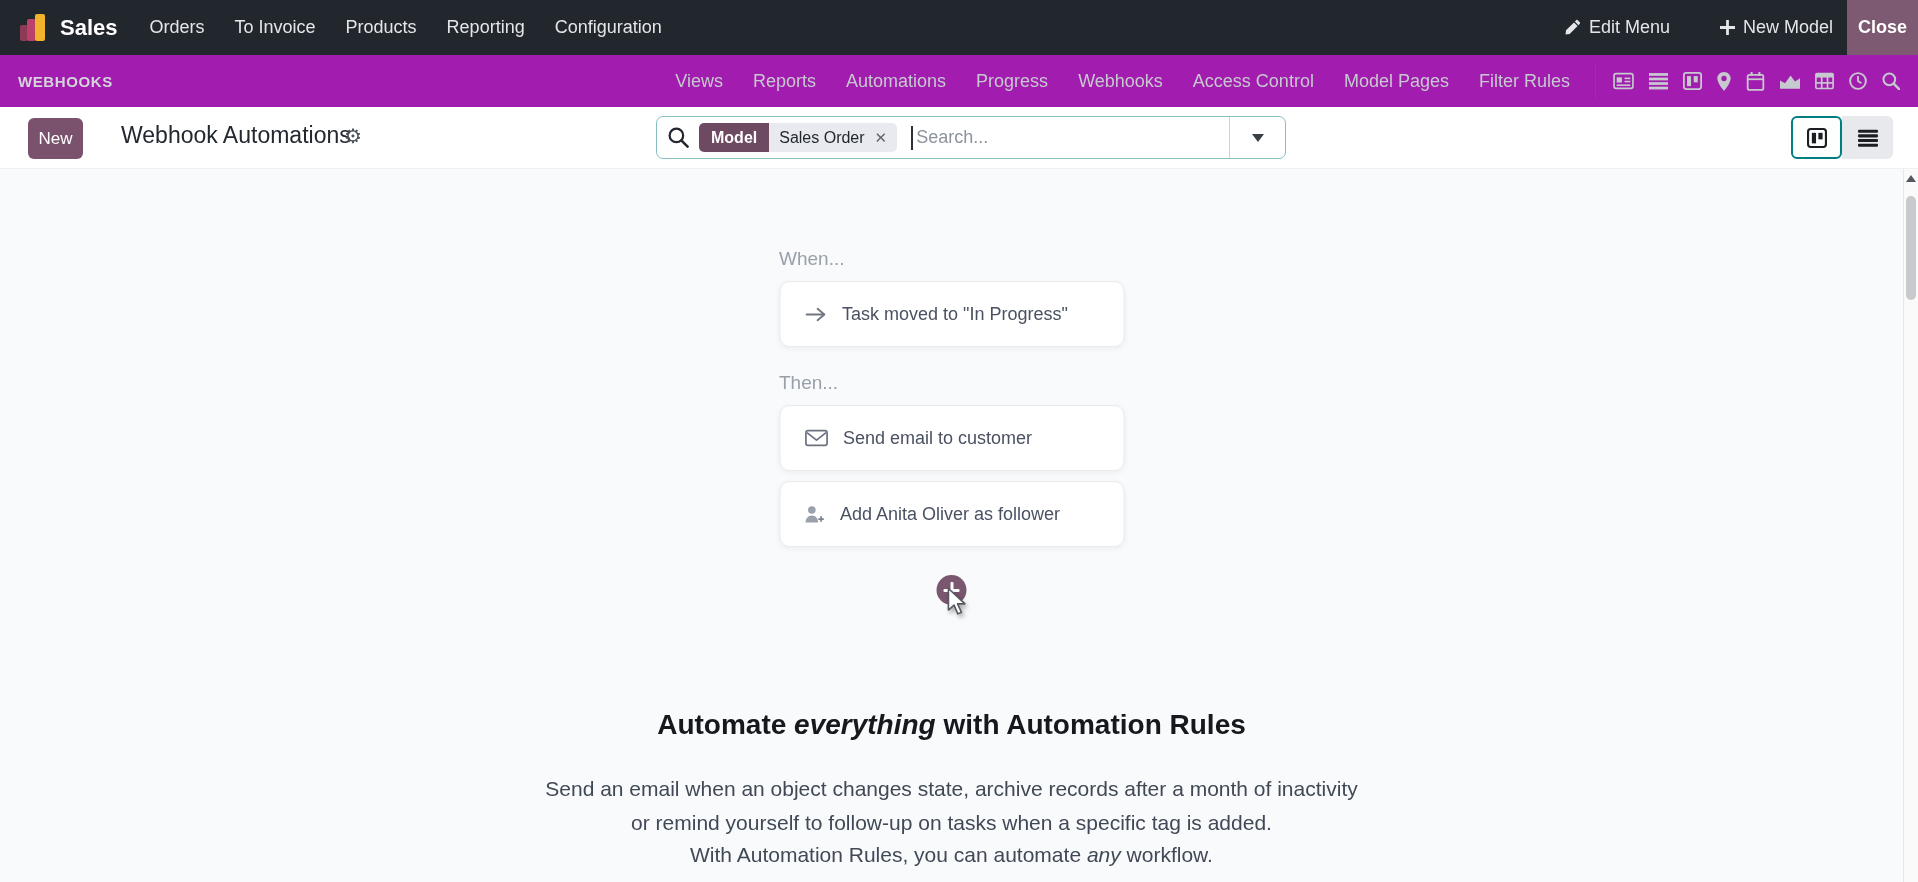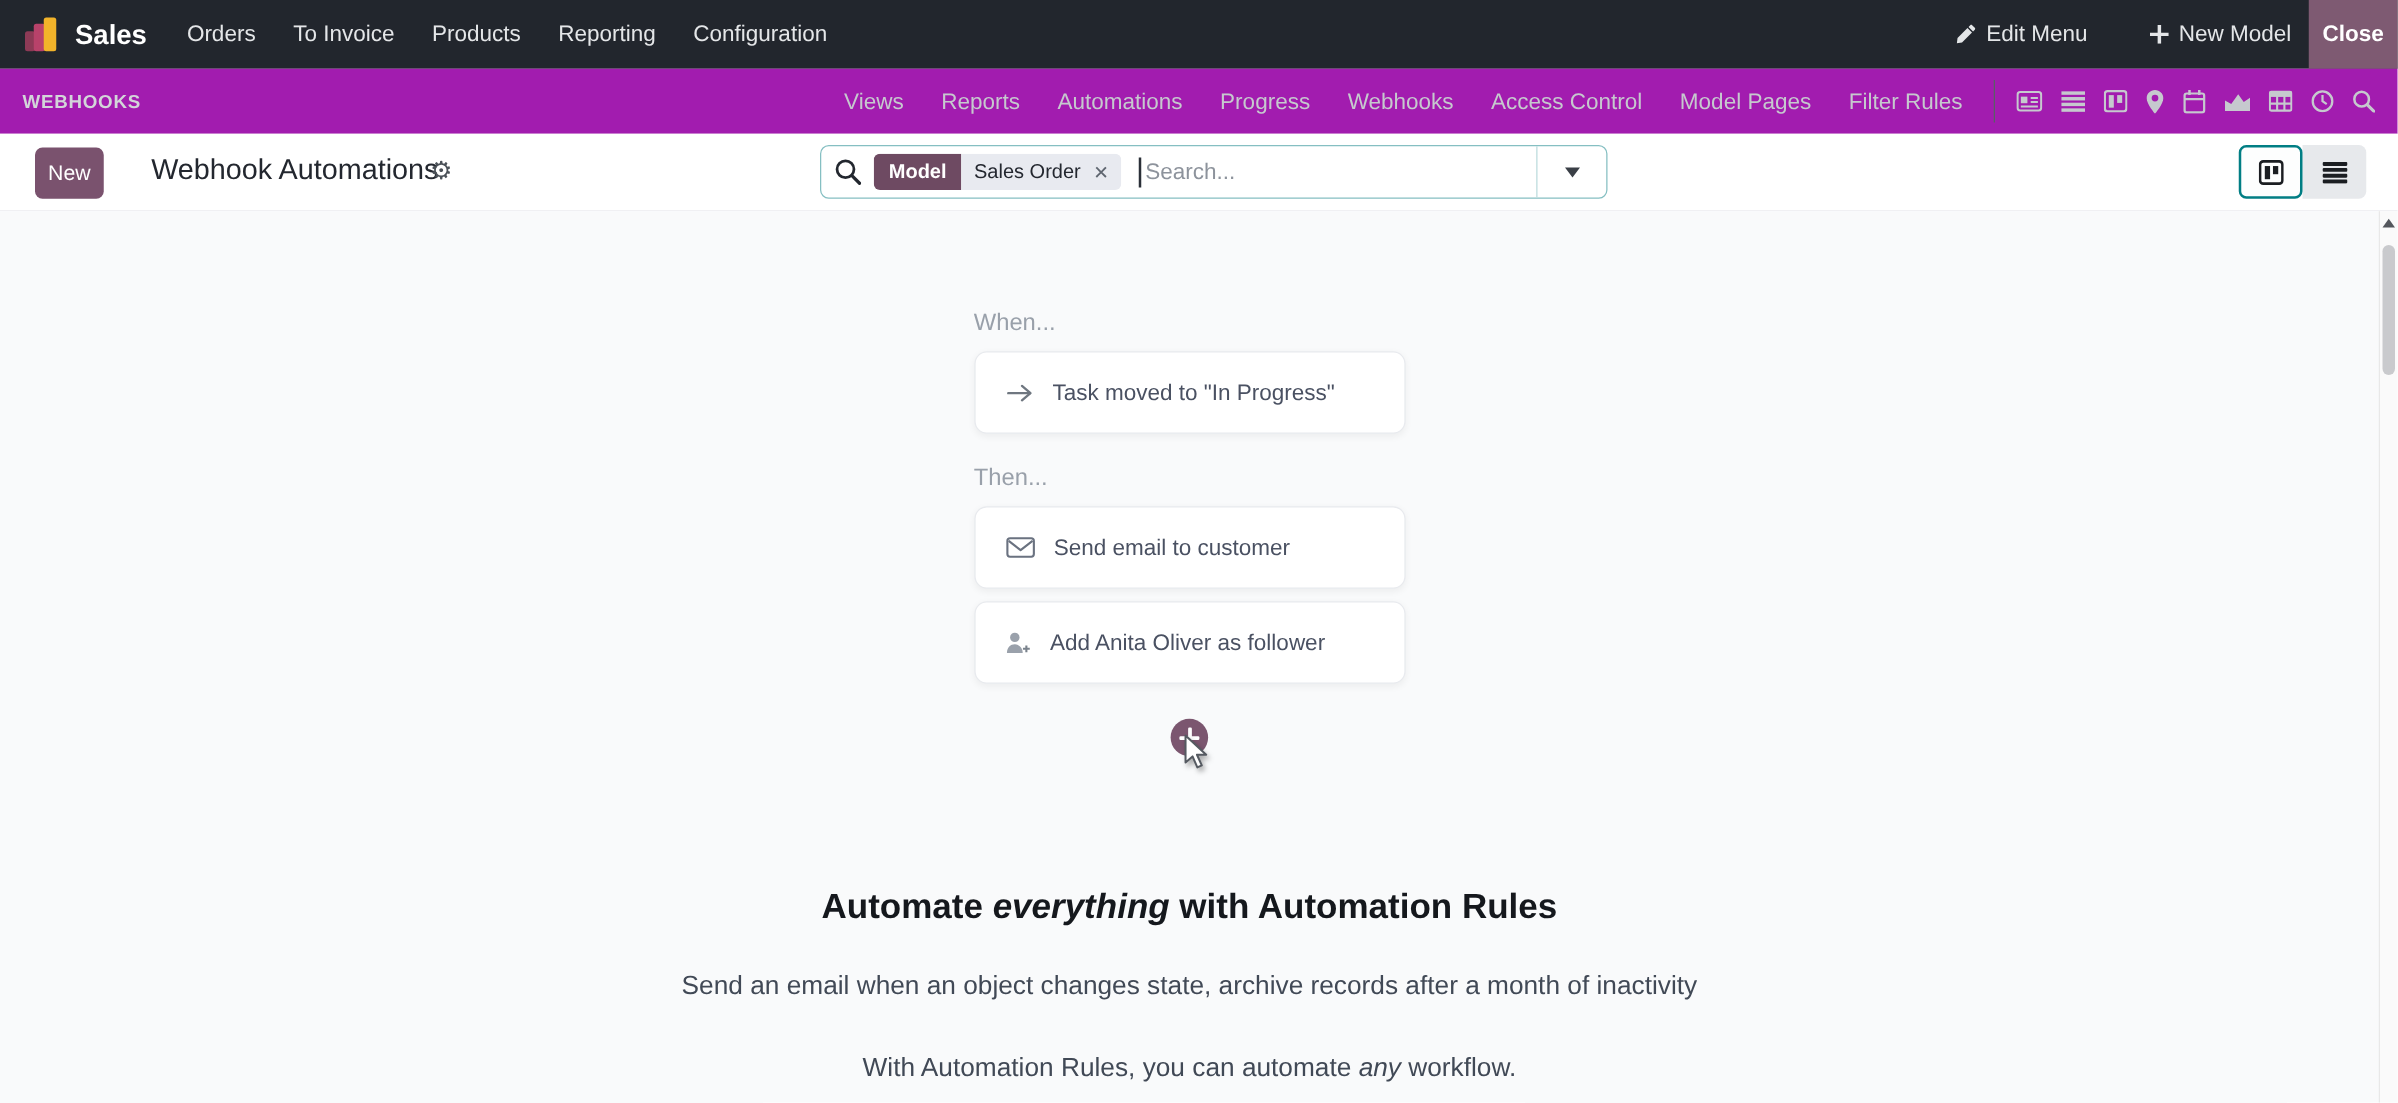--- a/index.html
+++ b/index.html
@@ -285,20 +285,21 @@
       <svg class="cursor" width="26" height="31" viewBox="0 0 17 21">
         <path d="M1 1 L1 15.6 L4.8 12.3 L7.4 18.2 L9.8 17.1 L7.2 11.4 L12.2 11.4 Z" fill="#fff" stroke="#555a61" stroke-width="1.1" stroke-linejoin="round"></path>
       </svg>
     </div>
   </div>
 
   <div class="promo-heading"><span>Automate </span><span class="em">everything</span><span> with Automation Rules</span></div>
 
   <div class="promo-p1">
     <div>Send an email when an object changes state, archive records after a month of inactivity</div>
+    <div>or remind yourself to follow-up on tasks when a specific tag is added.</div>
   </div>
 
   <div class="promo-p2"><span>With Automation Rules, you can automate </span><span class="em">any</span><span> workflow.</span></div>
 
 </div>
 
 <div class="scrollbar">
   <div class="sb-up"></div>
   <div class="sb-thumb"></div>
 </div>

